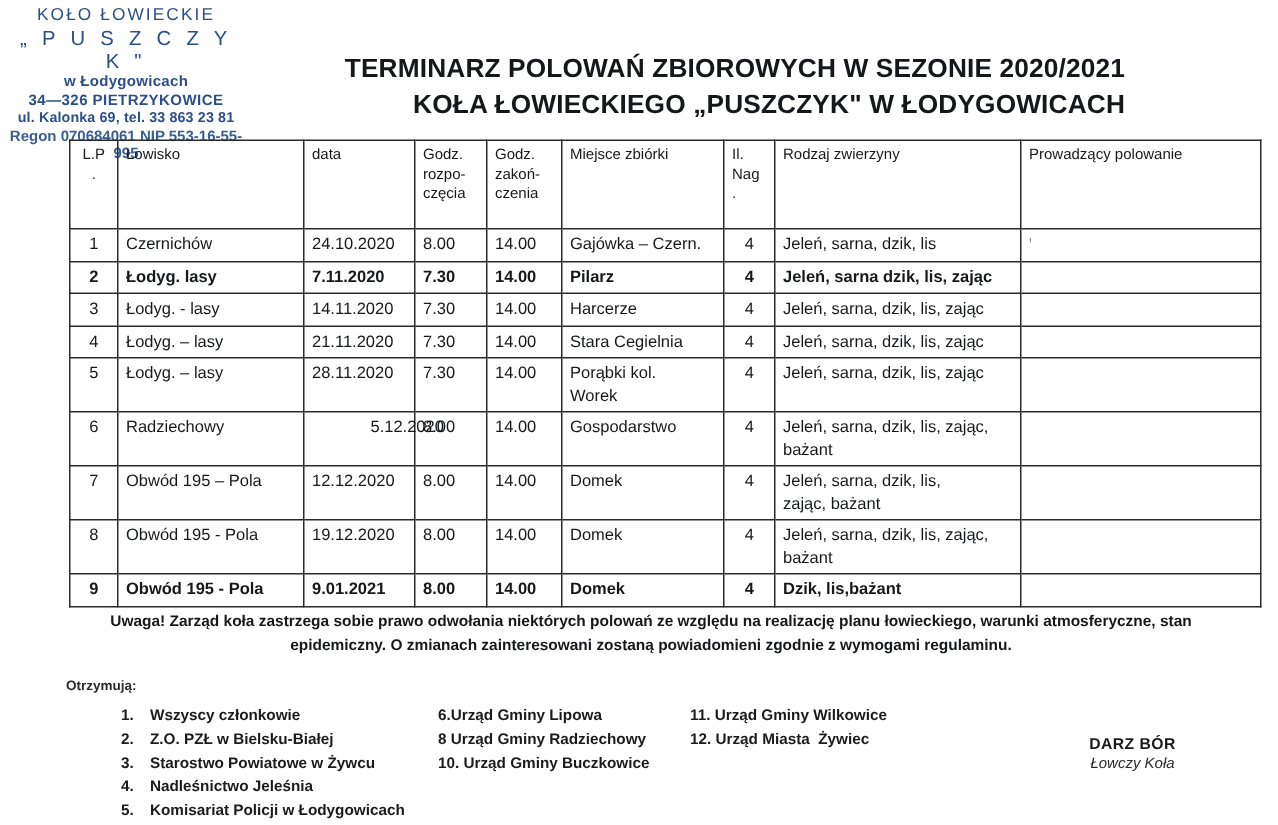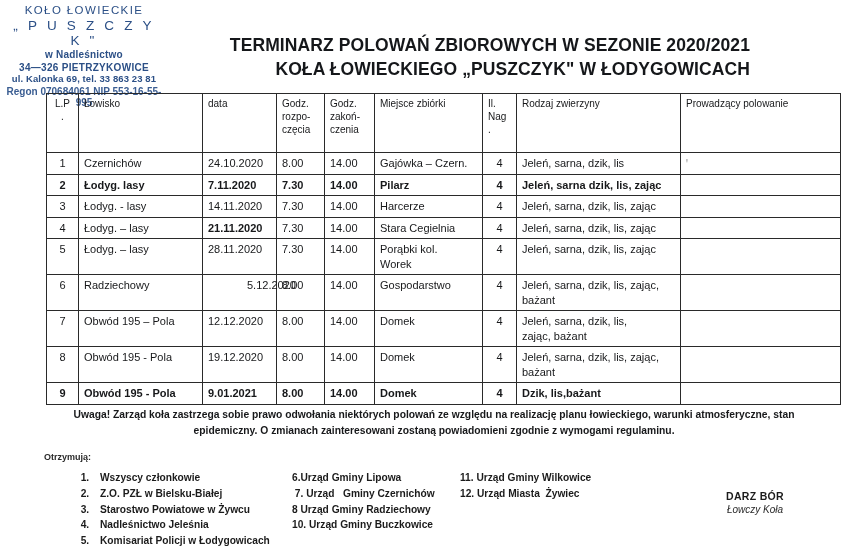--- a/index.html
+++ b/index.html
@@ -196,21 +196,21 @@
     color: #2a2a2a;
     margin-top: 2px;
   }
 </style>
 </head>
 <body>
 
 <div class="letterhead">
   <div class="lh-l1">KOŁO ŁOWIECKIE</div>
   <div class="lh-l2">„ P U S Z C Z Y K "</div>
-  <div class="lh-l3">w Nadleśnictwo</div>
+  <div class="lh-l3">w Łodygowicach</div>
   <div class="lh-l4">34—326  PIETRZYKOWICE</div>
   <div class="lh-l5">ul. Kalonka 69,  tel. 33 863 23 81</div>
   <div class="lh-l6">Regon 070684061 NIP 553-16-55-995</div>
 </div>
 
 <div class="title-block">
   <div class="title-line">TERMINARZ POLOWAŃ ZBIOROWYCH W SEZONIE 2020/2021</div>
   <div class="title-line second">KOŁA   ŁOWIECKIEGO „PUSZCZYK" W ŁODYGOWICACH</div>
 </div>
 
@@ -276,21 +276,21 @@
         <td style="white-space: pre-line;">7.30</td>
         <td style="white-space: pre-line;">14.00</td>
         <td style="white-space: pre-line;">Harcerze</td>
         <td class="c-nag" style="white-space: pre-line;">4</td>
         <td style="white-space: pre-line;">Jeleń, sarna, dzik, lis, zając</td>
         <td style="white-space: pre-line;"></td>
       </tr>
       <tr>
         <td class="c-lp" style="white-space: pre-line;">4</td>
         <td style="white-space: pre-line;">Łodyg. – lasy</td>
-        <td style="white-space: pre-line; font-weight: bold;">21.11.2020</td>
+        <td style="white-space: pre-line;">21.11.2020</td>
         <td style="white-space: pre-line;">7.30</td>
         <td style="white-space: pre-line;">14.00</td>
         <td style="white-space: pre-line;">Stara Cegielnia</td>
         <td class="c-nag" style="white-space: pre-line;">4</td>
         <td style="white-space: pre-line;">Jeleń, sarna, dzik, lis, zając</td>
         <td style="white-space: pre-line;"></td>
       </tr>
       <tr>
         <td class="c-lp" style="white-space: pre-line;">5</td>
         <td style="white-space: pre-line;">Łodyg. – lasy</td>
@@ -361,21 +361,20 @@
   <ol>
       <li>Wszyscy członkowie</li>
       <li>Z.O. PZŁ w Bielsku-Białej</li>
       <li>Starostwo Powiatowe w Żywcu</li>
       <li>Nadleśnictwo Jeleśnia</li>
       <li>Komisariat Policji w Łodygowicach</li>
     </ol>
 </div>
 <div class="dist dist-col-2">
     <div>6.Urząd Gminy Lipowa</div>
-    <div> 7. Urząd   Gminy Czernichów</div>
     <div>8 Urząd Gminy Radziechowy</div>
     <div>10. Urząd Gminy Buczkowice</div>
   </div>
 <div class="dist dist-col-3">
     <div>11. Urząd Gminy Wilkowice</div>
     <div>12. Urząd Miasta  Żywiec</div>
   </div>
 
 <div class="signature">
   <div class="sig-main">DARZ BÓR</div>

